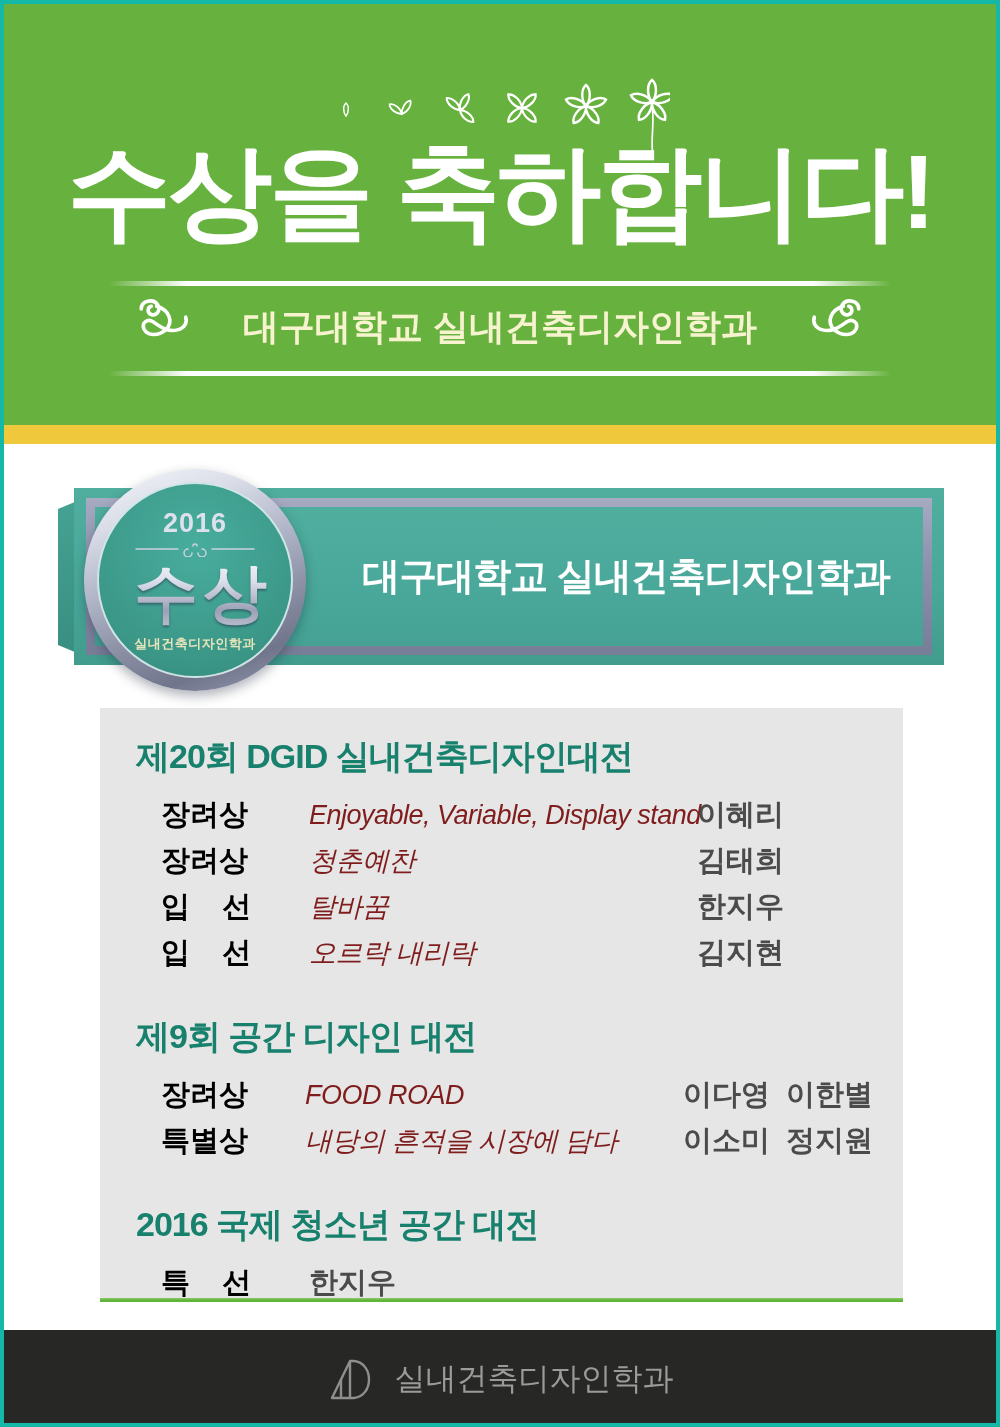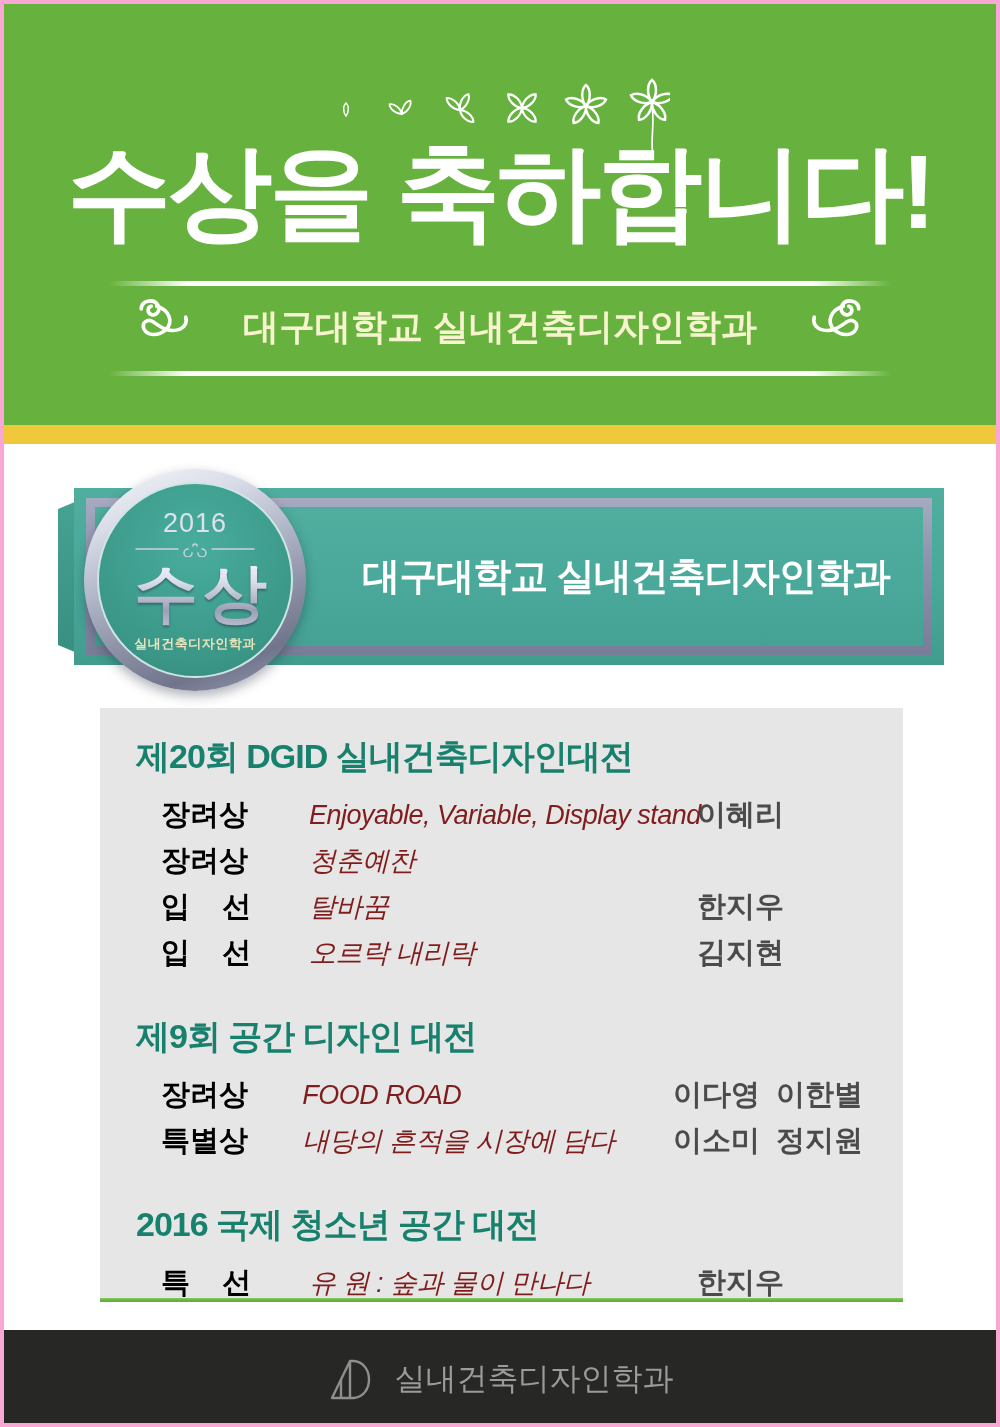--- a/index.html
+++ b/index.html
@@ -1,21 +1,21 @@
 <!DOCTYPE html>
 <html style="--green: #67b23e; --yellow: #f0c83b; --teal: #49a89a; --medal-teal: #3b9788; --silver: #8b90ab; --heading-teal: #17816d; --box-gray: #e7e6e6; --underline-green: #60b43a; --footer-dark: #272725; --cream: #f7f3cf;"><head>
 <meta charset="utf-8">
 <style>
   html,body { margin:0; padding:0; background:#ffffff; }
   * { box-sizing:border-box; }
   .page {
     position:relative;
     width:1000px; height:1427px;
     background:#ffffff;
-    border:4px solid #f9a8d4;
+    border:4px solid #14b8a6;
     font-family:"Liberation Sans","DejaVu Sans",sans-serif;
     overflow:hidden;
   }
   
   .header {
     position:absolute; left:0; top:0; right:0; height:421px;
     background:var(--green,#67b23e);
   }
   .flowers {
     position:absolute; left:50%; top:44px; transform:translateX(-50%);
@@ -81,42 +81,42 @@
     background:linear-gradient(160deg,#f8f9fc 0%, #dadde8 22%, #aeb3c6 45%, #8a8fa4 65%, #70758c 82%, #9ba0b5 100%);
     box-shadow:0 5px 12px rgba(30,35,55,0.35);
   }
   .medal-face {
     position:absolute; inset:13px; border-radius:50%;
     border:2px solid rgba(245,247,252,0.8);
     background:radial-gradient(circle at 50% 32%, #48ad9d 0%, #3b9788 70%, #348a7c 100%);
     display:flex; flex-direction:column; align-items:center;
   }
   .medal-year {
-    margin-top:24px; font-size:27px; font-weight:400;
+    margin-top:24px; font-size:27px; font-weight:700;
     color:#dde1ee; letter-spacing:1px;
   }
   .medal-divider { margin-top:2px; }
   .medal-label {
     margin-top:-4px;
     font-size:64px; font-weight:900; letter-spacing:5px;
     background:linear-gradient(180deg,#fbfcff 0%, #dcdfeb 35%, #9ba0b6 72%, #c3c7d6 100%);
     -webkit-background-clip:text; background-clip:text; color:transparent;
     filter:drop-shadow(0 2px 1px rgba(35,40,65,0.45));
     line-height:1.25;
     margin-left:16px;
   }
   .medal-dept {
     margin-top:2px; font-size:13px; font-weight:700;
     color:#e8e4bc; letter-spacing:0.5px;
   }
   
   .awards-box {
     position:absolute; left:96px; top:704px; width:803px; height:590px;
     background:var(--box-gray,#e7e6e6);
-    padding:26px 40px 0 36px;
+    padding:26px 30px 0 36px;
   }
   .awards-underline {
     position:absolute; left:96px; top:1294px; width:803px; height:4px;
     background:linear-gradient(180deg,#8cc86a 0%, var(--underline-green,#60b43a) 60%);
   }
   .award-section { margin-top:38px; }
   .award-section:first-child { margin-top:0; }
   .section-heading {
     margin:0 0 12px 0;
     font-size:34px; font-weight:800;
@@ -244,20 +244,21 @@
     <div class="section-rows">
   <div class="award-row">
     <span class="prize-cell">장려상</span>
     <span class="work-cell">Enjoyable, Variable, Display stand</span>
     <span class="winner-cell">이혜리</span>
   </div>
 
   <div class="award-row">
     <span class="prize-cell">장려상</span>
     <span class="work-cell">청춘예찬</span>
+    <span class="winner-cell">김태희</span>
   </div>
 
   <div class="award-row">
     <span class="prize-cell">입    선</span>
     <span class="work-cell">탈바꿈</span>
     <span class="winner-cell">한지우</span>
   </div>
 
   <div class="award-row">
     <span class="prize-cell">입    선</span>
@@ -282,21 +283,20 @@
     <span class="winner-cell">이소미  정지원</span>
   </div>
 </div>
   </div>
 
   <div class="award-section">
     <h3 class="section-heading">2016 국제 청소년 공간 대전</h3>
     <div class="section-rows">
   <div class="award-row">
     <span class="prize-cell">특    선</span>
-    <span class="work-cell">유 원 : 숲과 물이 만나다</span>
     <span class="winner-cell">한지우</span>
   </div>
 </div>
   </div>
 </div>
   <div class="awards-underline"></div>
 
   <div class="footer">
     <svg width="54" height="46" viewBox="0 0 54 46" fill="none" stroke="#8f8f8f" stroke-width="2.4" stroke-linejoin="round">
       <path d="M5,42 L23,5 L23,42 Z"></path>

